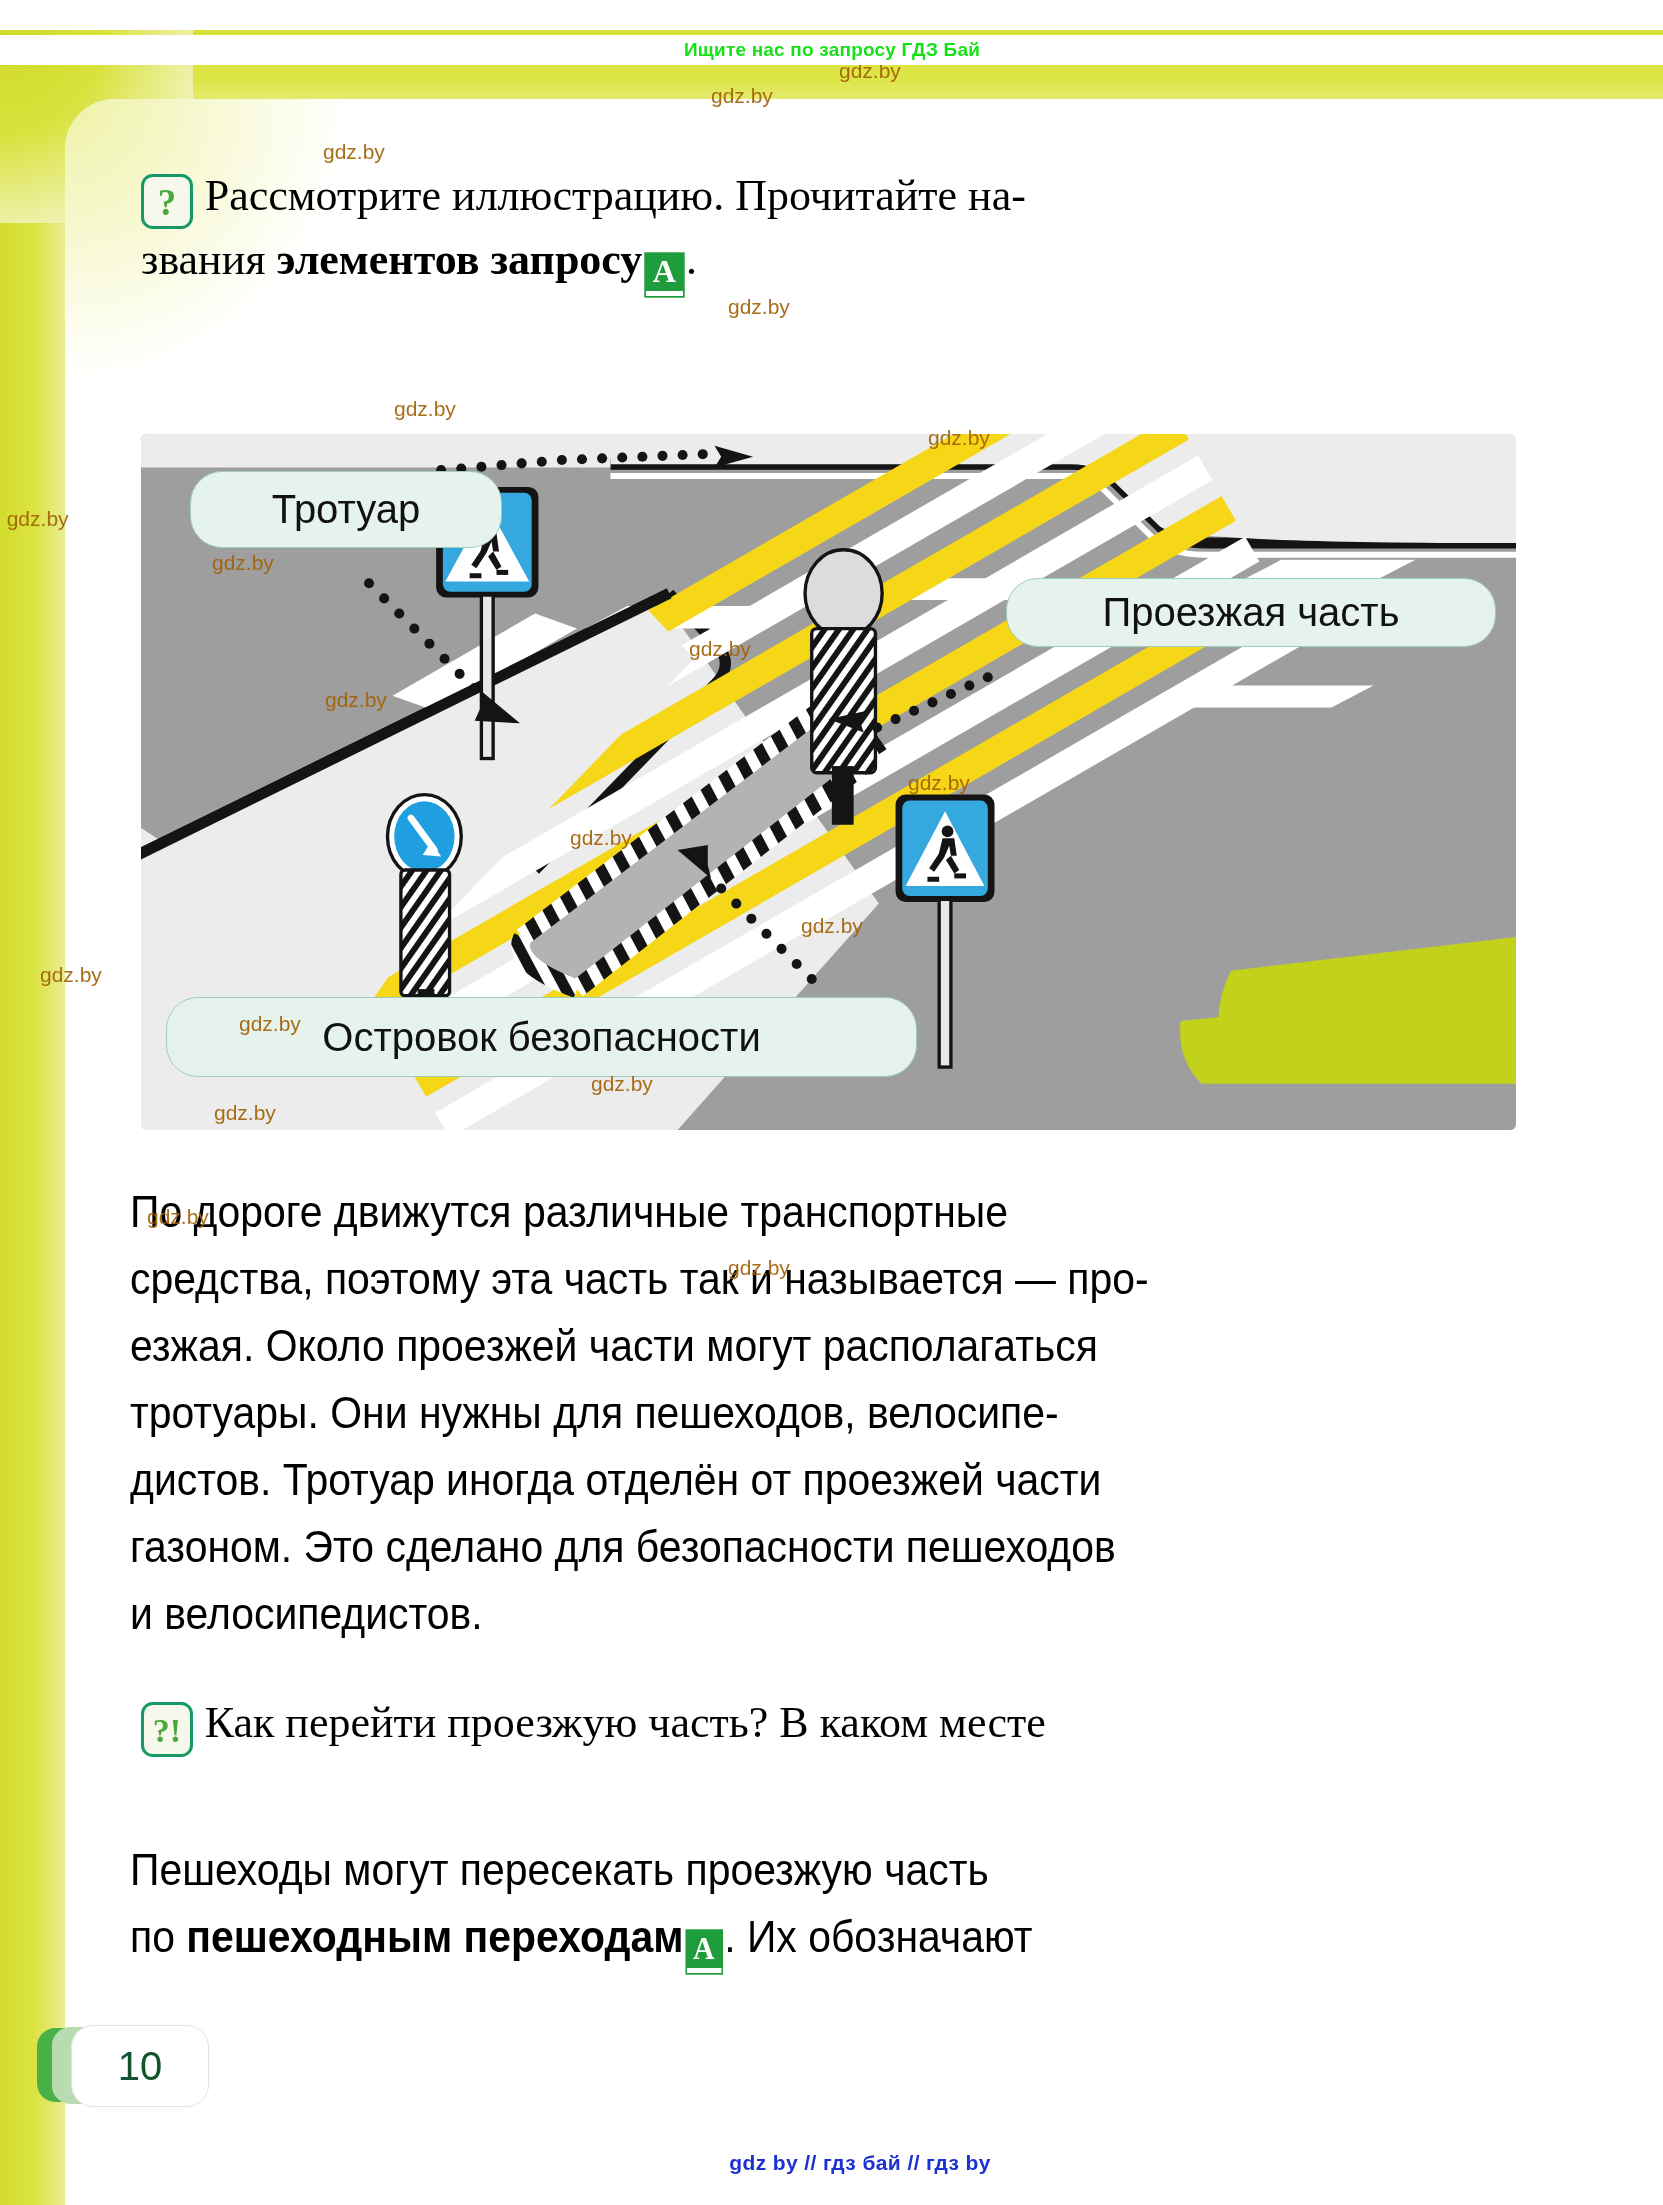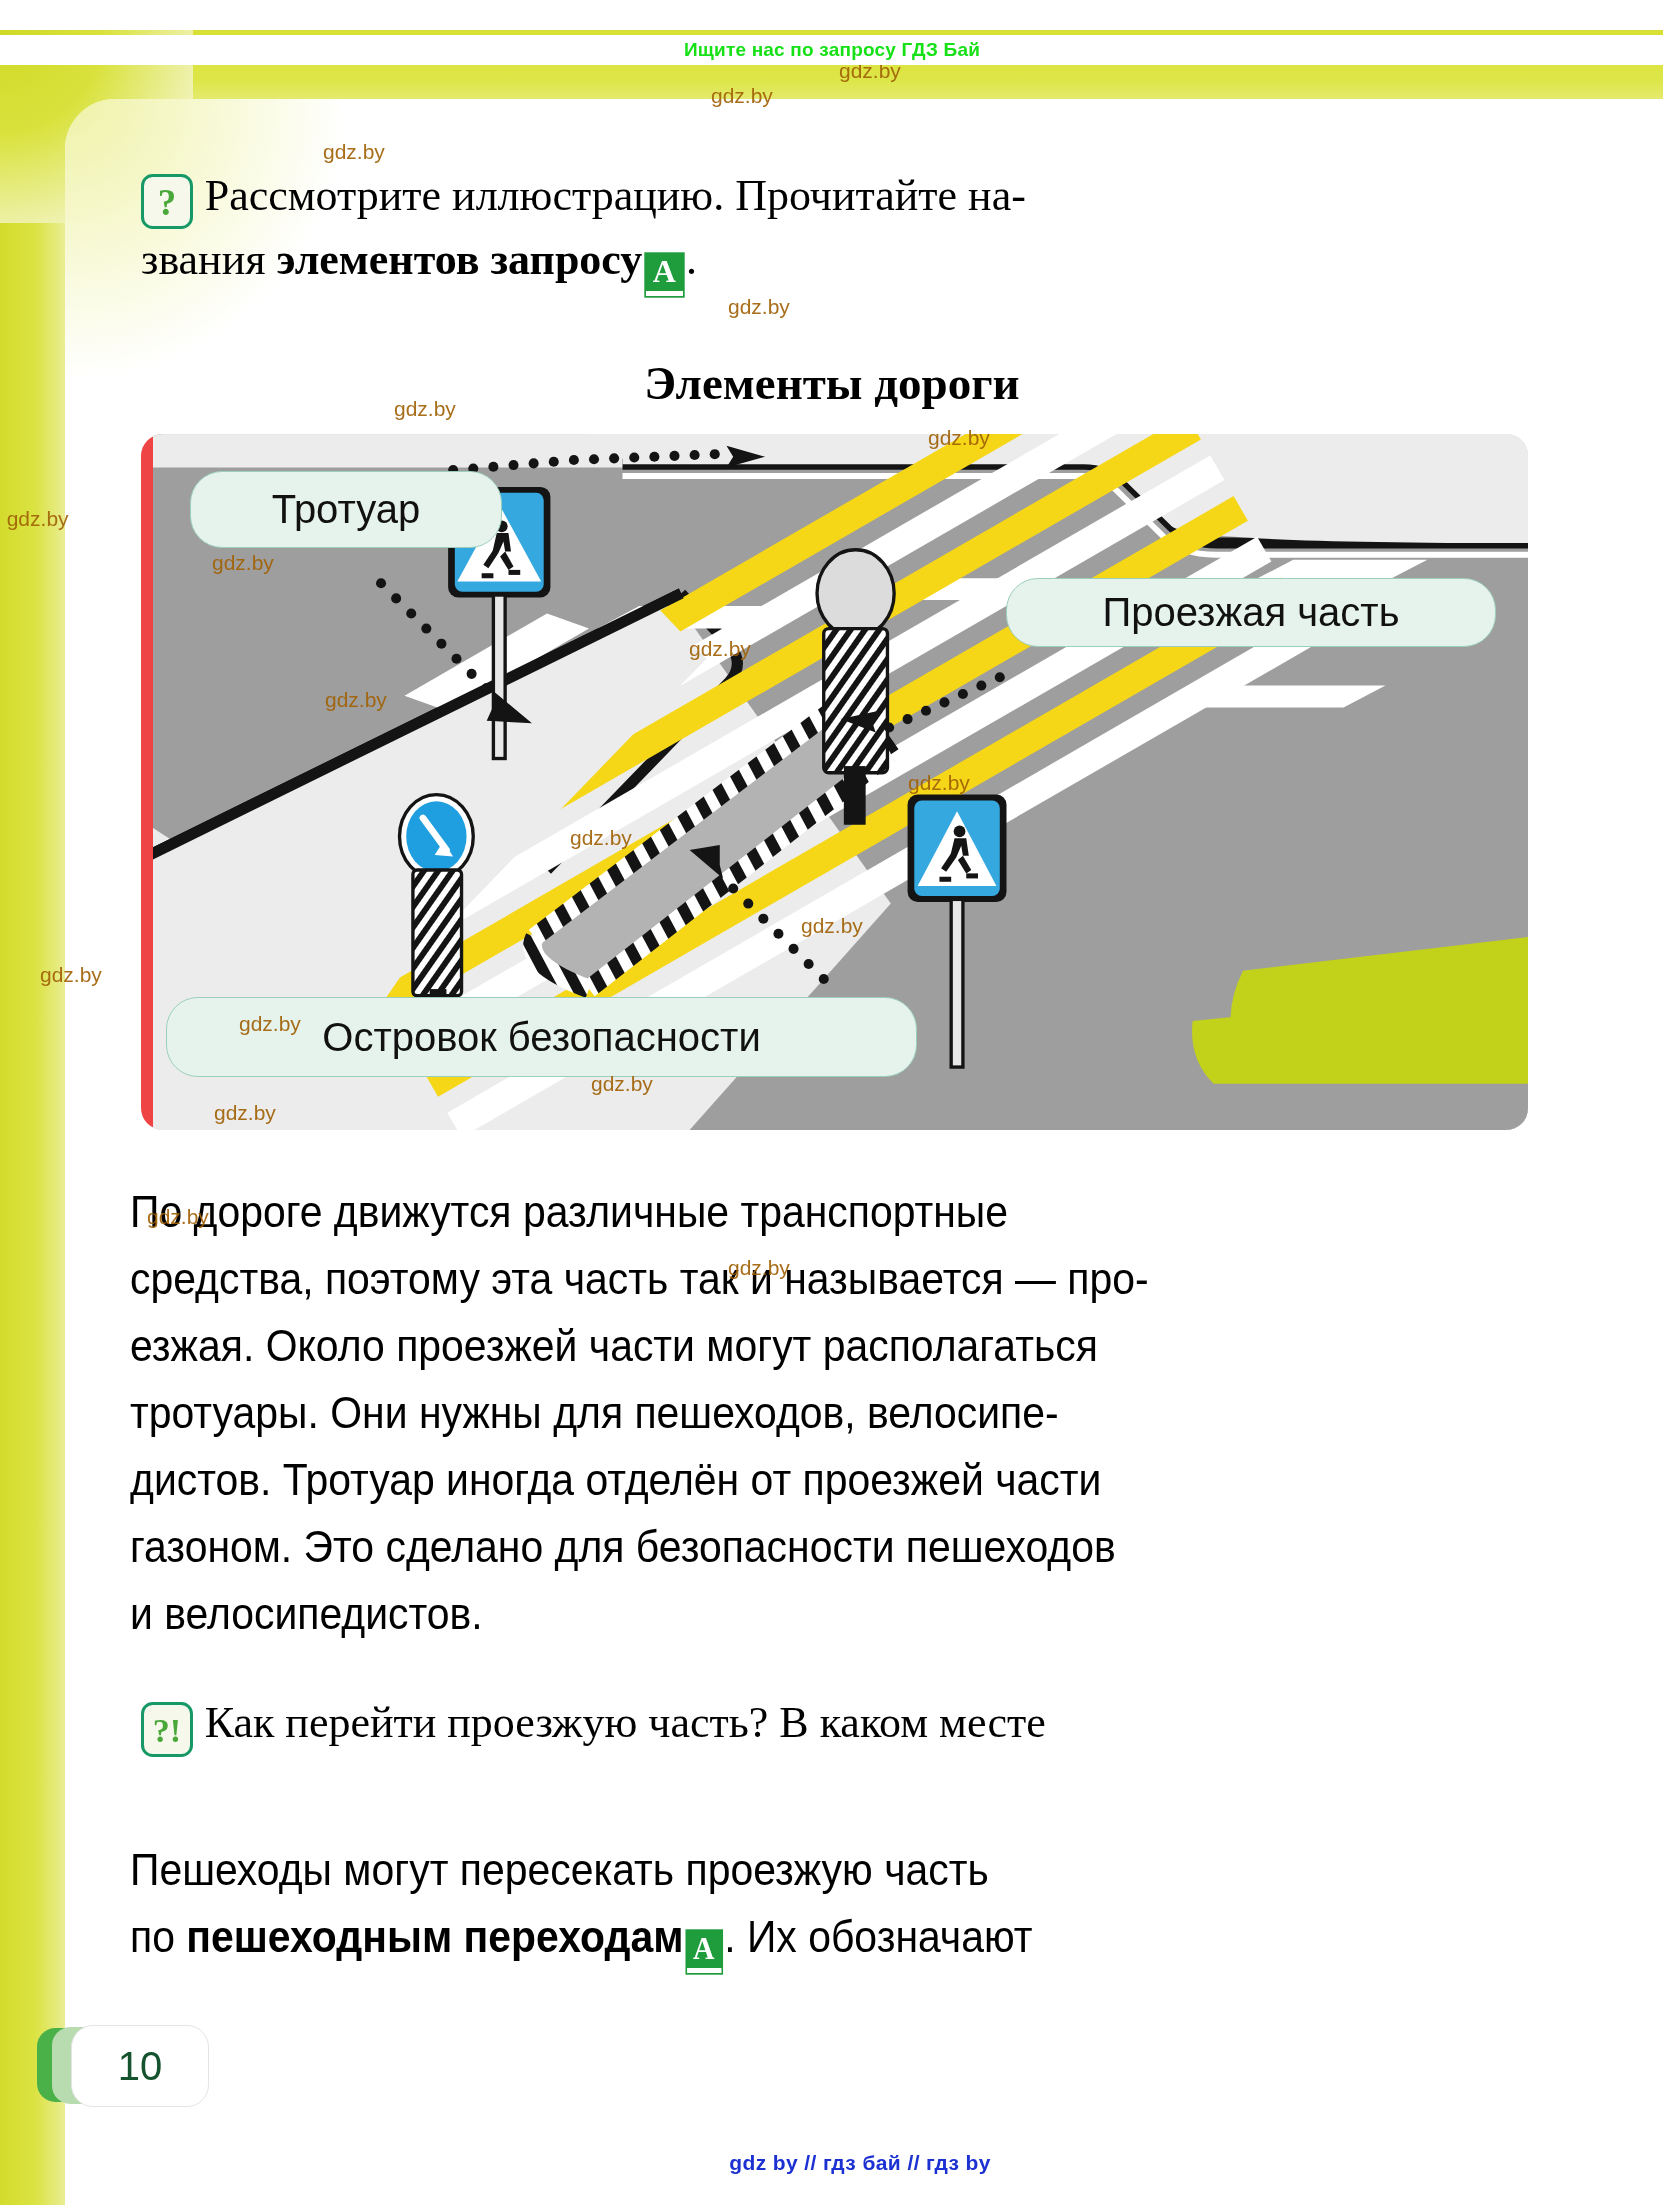--- a/index.html
+++ b/index.html
@@ -90,21 +90,21 @@
   .sectiontitle{
     position:absolute;left:0;top:356px;width:1664px;
     text-align:center;
     font-family:"Liberation Serif", serif;
     font-weight:bold;font-size:47px;color:#000;
   }
 
   
   .illus{
     position:absolute;left:141px;top:434px;width:1375px;height:696px;
-    border-radius:22px;overflow:hidden;background:#ef4444;padding-left:12px;
+    border-radius:6px;overflow:hidden;background:#ef4444;
   }
   .illus svg{display:block;width:1375px;height:696px;}
 
   
   .callout{
     position:absolute;
     background:#e6f2ec;
     border:1.7px solid #9ccfbb;
     border-radius:32px;
     display:flex;align-items:center;justify-content:center;
@@ -170,21 +170,20 @@
 
     <div class="prompt" style="left:141px;top:168px;width:1375px;">
       <div class="serif-text">
         <span class="badge">?</span><span>Рассмотрите иллюстрацию. Прочитайте на-</span>
       </div>
       <div class="serif-text" style="margin-top:3.4px;">
         <span>звания </span><b>элементов запросу</b><span class="abook">А</span><span>.</span>
       </div>
     </div>
 
-    <div class="sectiontitle">Элементы дороги</div>
 
     <div class="illus">
       <svg viewBox="0 0 1640 830" xmlns="http://www.w3.org/2000/svg">
         <defs>
           <pattern id="stripePost" width="14" height="14" patternUnits="userSpaceOnUse" patternTransform="rotate(35)">
             <rect width="14" height="14" fill="#ffffff"></rect>
             <rect width="7" height="14" fill="#141414"></rect>
           </pattern>
           <pattern id="curbStripe" width="26" height="26" patternUnits="userSpaceOnUse" patternTransform="rotate(-28)">
             <rect width="26" height="26" fill="#ffffff"></rect>

